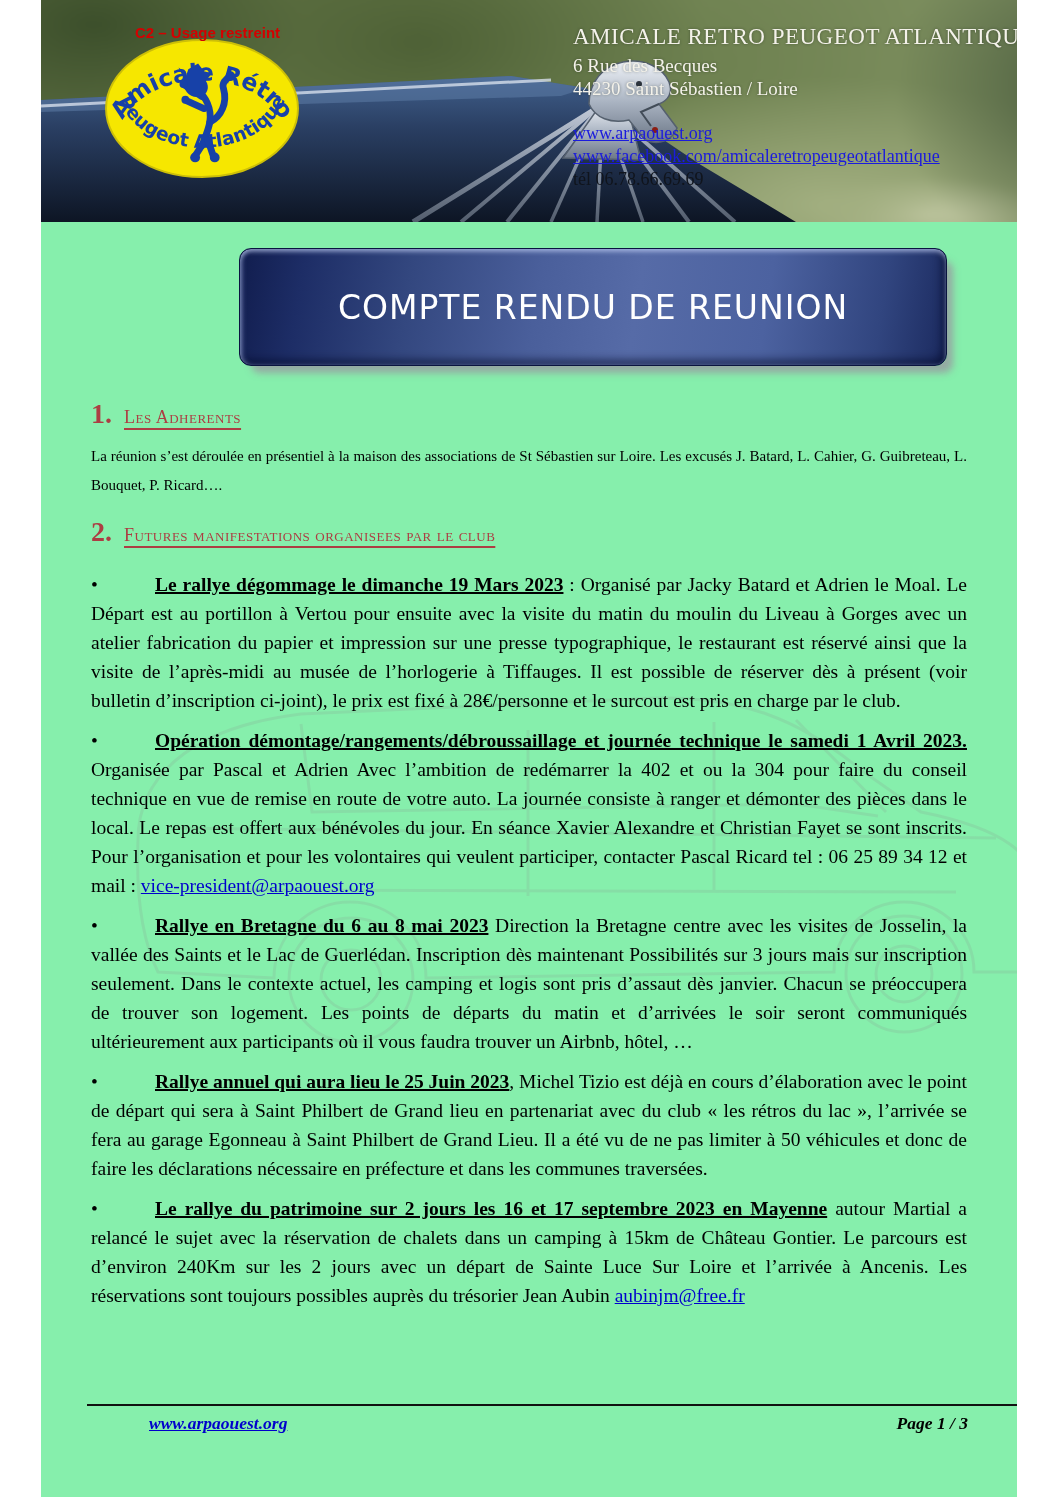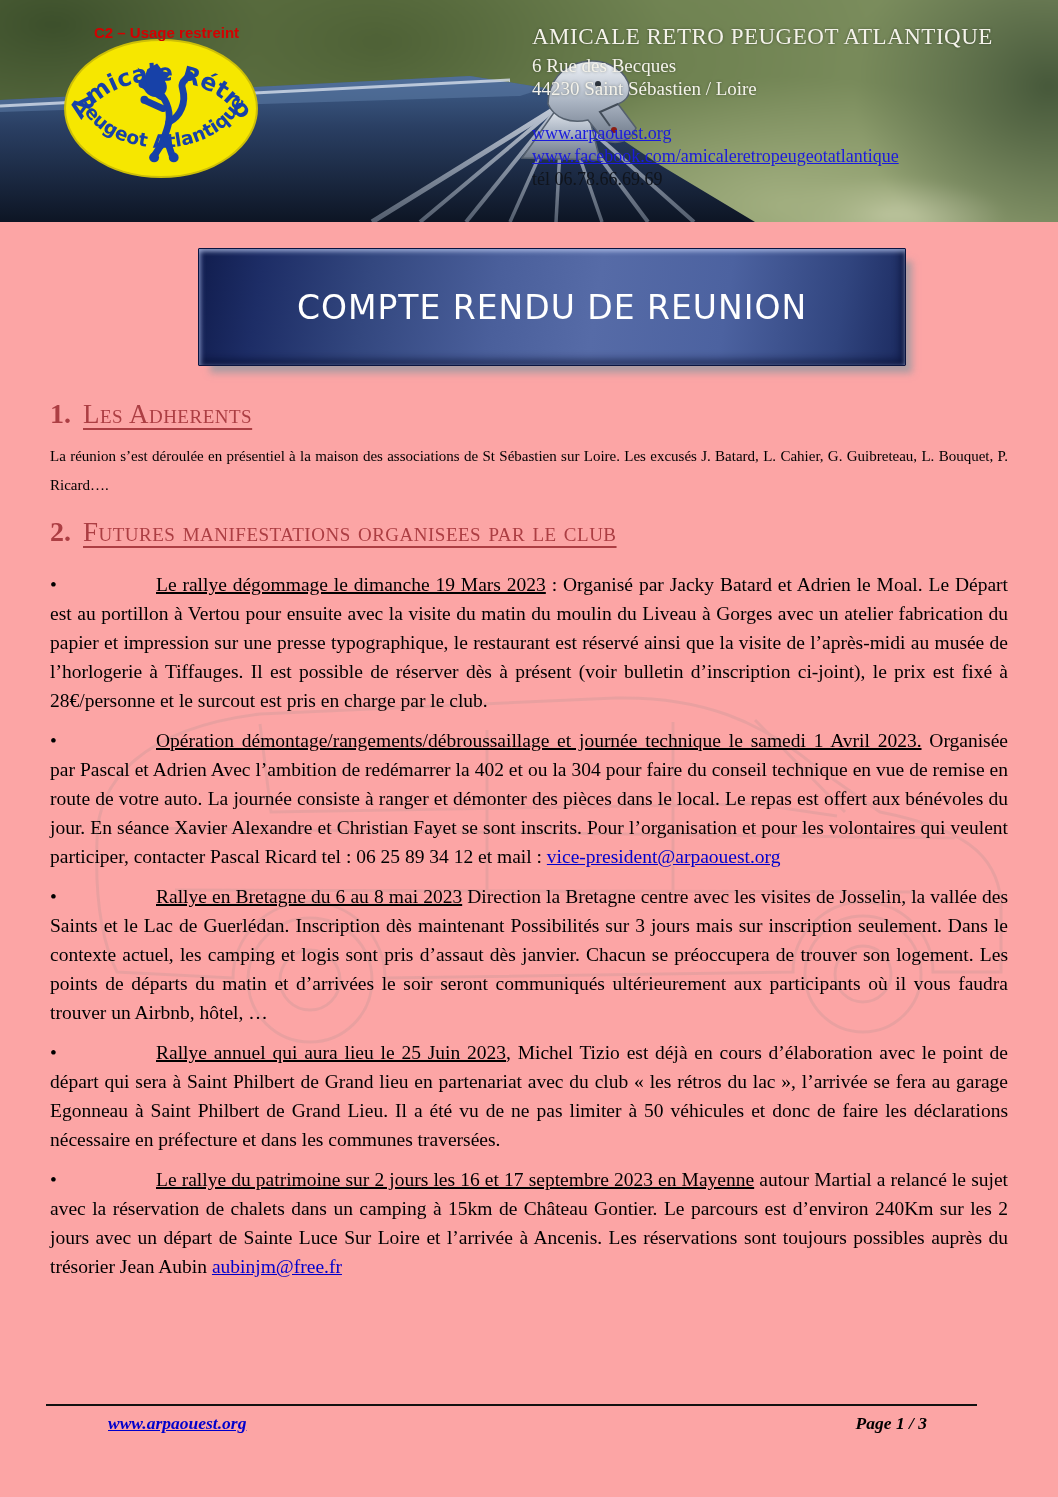--- a/index.html
+++ b/index.html
@@ -1,17 +1,17 @@
 <!DOCTYPE html>
 <html><head>
 <meta charset="utf-8">
 <style>
   html,body{margin:0;padding:0;background:#ffffff;}
   .page{
-    position:relative;width:1058px;height:1497px;margin:0 auto;background:#fca5a5;
+    position:relative;width:976px;height:1497px;margin:0 auto;background:#86efac;
     overflow:hidden;font-family:"Liberation Serif",serif;color:#000;
   }
   
   .photo{position:relative;width:1058px;height:222px;overflow:hidden;background:#6a7d4c;}
   .photo-bg{
     position:absolute;inset:-12px;filter:blur(4px);
     background:
       radial-gradient(ellipse 300px 170px at 6% 15%, #3c4f2b 0%, rgba(60,79,43,0) 70%),
       radial-gradient(ellipse 420px 220px at 36% 22%, #4e6136 0%, rgba(78,97,54,0) 70%),
       radial-gradient(ellipse 260px 240px at 98% 40%, #46583a 0%, rgba(70,88,58,0) 75%),
@@ -30,51 +30,51 @@
     position:absolute;left:532px;top:24px;width:478px;z-index:4;text-align:left;
     color:#f4f2ea;text-shadow:0 0 3px rgba(20,30,20,.45);
   }
   .hdr-title{font-size:23px;letter-spacing:.5px;margin-bottom:4px;white-space:nowrap;}
   .hdr-line{font-size:19px;line-height:23px;}
   .hdr-links{margin-top:22px;}
   .hdr-link{display:block;font-size:18px;line-height:23px;color:#1b1bdd;text-decoration:underline;cursor:pointer;text-shadow:none;}
   .hdr-phone{font-size:18px;line-height:23px;color:#10141c;text-shadow:none;}
   
   .banner{
-    position:relative;margin:26px 0 0 198px;width:706px;height:116px;border-radius:1px;
+    position:relative;margin:26px 0 0 198px;width:706px;height:116px;border-radius:12px;
     background:linear-gradient(99deg,#111d4e 0%,#1d2d66 9%,#33477f 24%,#4a5f9b 42%,#566ba7 56%,#4c62a0 74%,#31457f 90%,#1b2a5f 100%);
     border:1px solid #0a1440;
     box-shadow:
       inset 0 3px 4px rgba(205,218,255,.55),
       inset 3px 0 4px rgba(165,185,240,.35),
       inset -4px -5px 9px rgba(4,9,40,.6),
       9px 10px 7px -3px rgba(152,152,160,.8);
     display:flex;flex-direction:column;justify-content:center;align-items:center;
     font-family:"DejaVu Sans",sans-serif;color:#fff;
   }
   .banner-l1{font-size:33px;letter-spacing:1px;}
   .banner-l2{font-size:31px;margin-top:8px;transform:translateX(26px);}
   
   .content{position:relative;margin:0 50px;z-index:2;}
   .watermark{position:absolute;left:55px;top:640px;z-index:1;opacity:.16;}
   .sec-head{margin:0;font-weight:normal;}
   .sec1{margin-top:32px;}
   .sec2{margin-top:16px;}
   .sec-num{font-size:28px;font-weight:bold;color:#ac3e43;margin-right:12px;}
   .sec-title{
-    font-size:27px;color:#ac3e43;font-variant:small-caps;letter-spacing:.5px;
+    font-size:18px;color:#ac3e43;font-variant:small-caps;letter-spacing:.5px;
     text-decoration:underline;text-decoration-thickness:2px;text-underline-offset:5px;
   }
   .para{
     font-size:15px;line-height:29px;text-align:justify;margin:12px 0 0 0;
   }
   .events{margin-top:22px;}
   .event{font-size:19.5px;line-height:29px;text-align:justify;margin:0 0 11px 0;}
   .bullet-marker{display:inline-block;width:64px;}
-  .lead{font-weight:normal;text-decoration:underline;text-decoration-thickness:2px;margin-left:42px;}
+  .lead{font-weight:bold;text-decoration:underline;text-decoration-thickness:2px;}
   .email-link{color:#0000cc;text-decoration:underline;cursor:pointer;}
   
   .footer{
     position:absolute;left:46px;top:1404px;width:931px;z-index:2;
     border-top:2px solid #111;padding-top:7px;
     display:flex;justify-content:space-between;align-items:baseline;
     font-size:17.5px;font-style:italic;font-weight:bold;
   }
   .footer-site{margin-left:62px;color:#0000cc;text-decoration:underline;cursor:pointer;}
   .footer-page{margin-right:50px;color:#000;}

